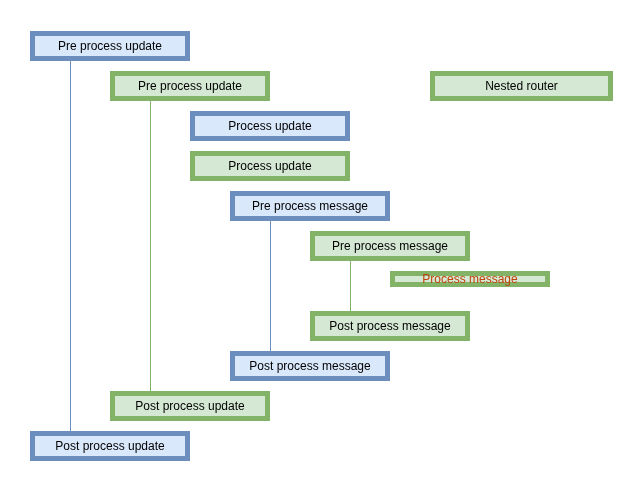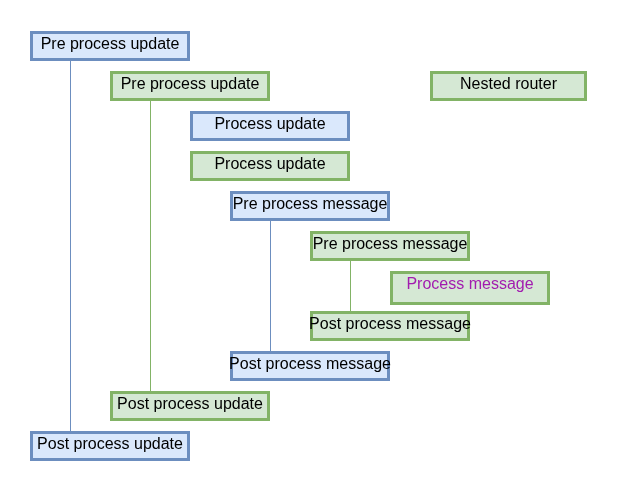--- a/index.html
+++ b/index.html
@@ -11,25 +11,25 @@
     position: relative;
     width: 621px;
     height: 491px;
     background: #ffffff;
     font-family: "Liberation Sans", sans-serif;
     overflow: hidden;
   }
   .node {
     position: absolute;
     box-sizing: border-box;
-    border: 3px solid #4c1d95;
+    border: 5px solid #4c1d95;
     display: flex;
-    align-items: flex-start;
+    align-items: center;
     justify-content: center;
-    font-size: 16px;
+    font-size: 12px;
     line-height: 1.2;
     color: #000000;
     text-align: center;
     white-space: nowrap;
   }
   .connector {
     position: absolute;
     width: 1px;
   }
 </style>
@@ -52,31 +52,31 @@
     </div>
     <div class="node" style="left: 190px; top: 151px; width: 160px; height: 30px; background: rgb(213, 232, 212); border-color: rgb(130, 179, 102); color: rgb(0, 0, 0);">
       <span>Process update</span>
     </div>
     <div class="node" style="left: 230px; top: 191px; width: 160px; height: 30px; background: rgb(218, 232, 252); border-color: rgb(108, 142, 191); color: rgb(0, 0, 0);">
       <span>Pre process message</span>
     </div>
     <div class="node" style="left: 310px; top: 231px; width: 160px; height: 30px; background: rgb(213, 232, 212); border-color: rgb(130, 179, 102); color: rgb(0, 0, 0);">
       <span>Pre process message</span>
     </div>
-    <div class="node" style="left: 390px; top: 271px; width: 160px; height: 34px; background: rgb(213, 232, 212); border-color: rgb(130, 179, 102); color: #a21caf;">
+    <div class="node" style="left: 390px; top: 271px; width: 160px; height: 16px; background: rgb(213, 232, 212); border-color: rgb(130, 179, 102); color: #c2410c;">
       <span>Process message</span>
     </div>
     <div class="node" style="left: 310px; top: 311px; width: 160px; height: 30px; background: rgb(213, 232, 212); border-color: rgb(130, 179, 102); color: rgb(0, 0, 0);">
       <span>Post process message</span>
     </div>
     <div class="node" style="left: 230px; top: 351px; width: 160px; height: 30px; background: rgb(218, 232, 252); border-color: rgb(108, 142, 191); color: rgb(0, 0, 0);">
       <span>Post process message</span>
     </div>
     <div class="node" style="left: 110px; top: 391px; width: 160px; height: 30px; background: rgb(213, 232, 212); border-color: rgb(130, 179, 102); color: rgb(0, 0, 0);">
       <span>Post process update</span>
     </div>
     <div class="node" style="left: 30px; top: 431px; width: 160px; height: 30px; background: rgb(218, 232, 252); border-color: rgb(108, 142, 191); color: rgb(0, 0, 0);">
       <span>Post process update</span>
     </div>
-    <div class="node" style="left: 430px; top: 71px; width: 157px; height: 30px; background: rgb(213, 232, 212); border-color: rgb(130, 179, 102); color: rgb(0, 0, 0);">
+    <div class="node" style="left: 430px; top: 71px; width: 183px; height: 30px; background: rgb(213, 232, 212); border-color: rgb(130, 179, 102); color: rgb(0, 0, 0);">
       <span>Nested router</span>
     </div>
   </div>
 
 </body></html>

